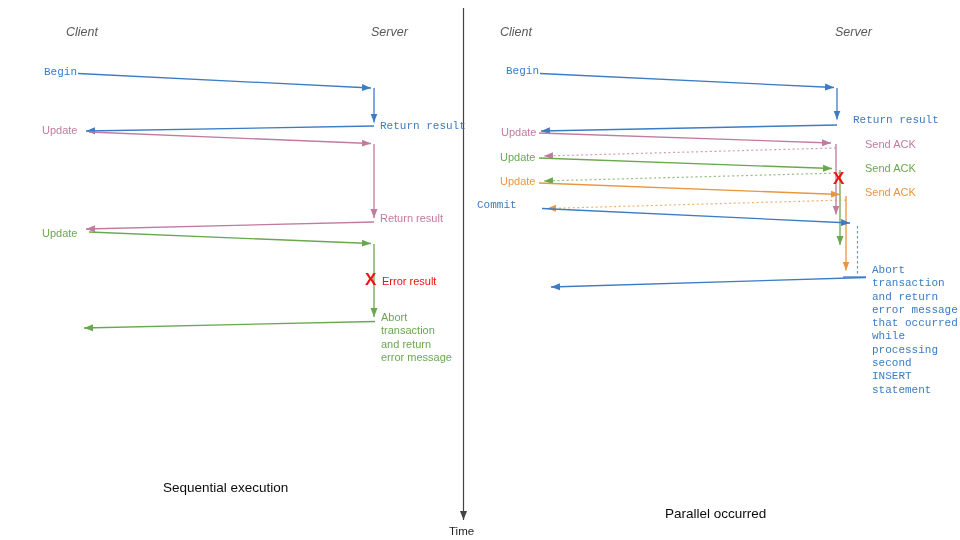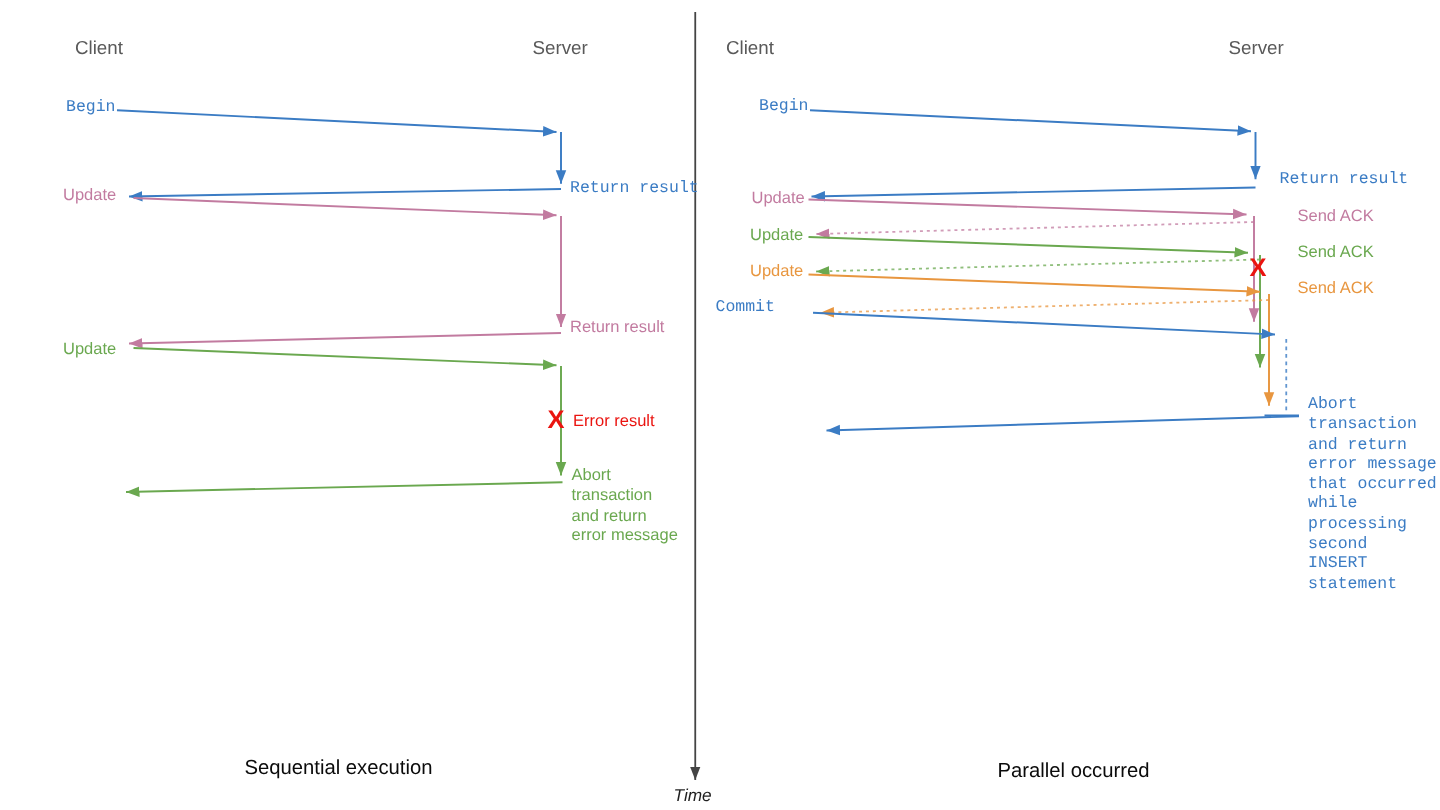--- a/index.html
+++ b/index.html
@@ -2,21 +2,21 @@
 <html><head>
 <meta charset="utf-8">
 <style>
   html,body{margin:0;padding:0;background:#ffffff;}
   #stage{
     position:relative;width:960px;height:540px;background:#ffffff;overflow:hidden;
     font-family:"Liberation Sans", sans-serif;
   }
   #wires{position:absolute;left:0;top:0;width:960px;height:540px;}
   .lbl{position:absolute;white-space:nowrap;font-size:11px;line-height:12px;}
-  .hdr{position:absolute;font-size:12.5px;color:#595959;white-space:nowrap;}
+  .hdr{position:absolute;font-size:12.5px;font-style:italic;color:#595959;white-space:nowrap;margin-left:16px;}
   .blue{color:#3b7cc4;font-family:Liberation Mono, monospace;}
   .pink{color:#c27ba0;}
   .green{color:#6aa84f;}
   .orange{color:#e8963f;}
   .red{color:#ea1410;}
   .xmark{position:absolute;font-size:17px;font-weight:bold;color:#ea1410;line-height:17px;}
   .multiline{white-space:pre-line;line-height:13.3px;}
   .title{position:absolute;font-size:13.5px;color:#0b0b0b;white-space:nowrap;}
   .axislbl{position:absolute;font-size:11.5px;color:#1f1f1f;white-space:nowrap;}
 </style>
@@ -163,17 +163,17 @@
 transaction
 and return
 error message
 that occurred
 while
 processing
 second
 INSERT
 statement</div>
 
-  <div class="title" style="left:163px;top:504px;">Sequential execution</div>
+  <div class="title" style="left:163px;top:480px;">Sequential execution</div>
   <div class="title" style="left:665px;top:506px;">Parallel occurred</div>
-  <div class="axislbl" style="left:449px;top:525px;font-style:italic;">Time</div>
+  <div class="axislbl" style="left:449px;top:525px;">Time</div>
 
 </div>
 
 </body></html>

